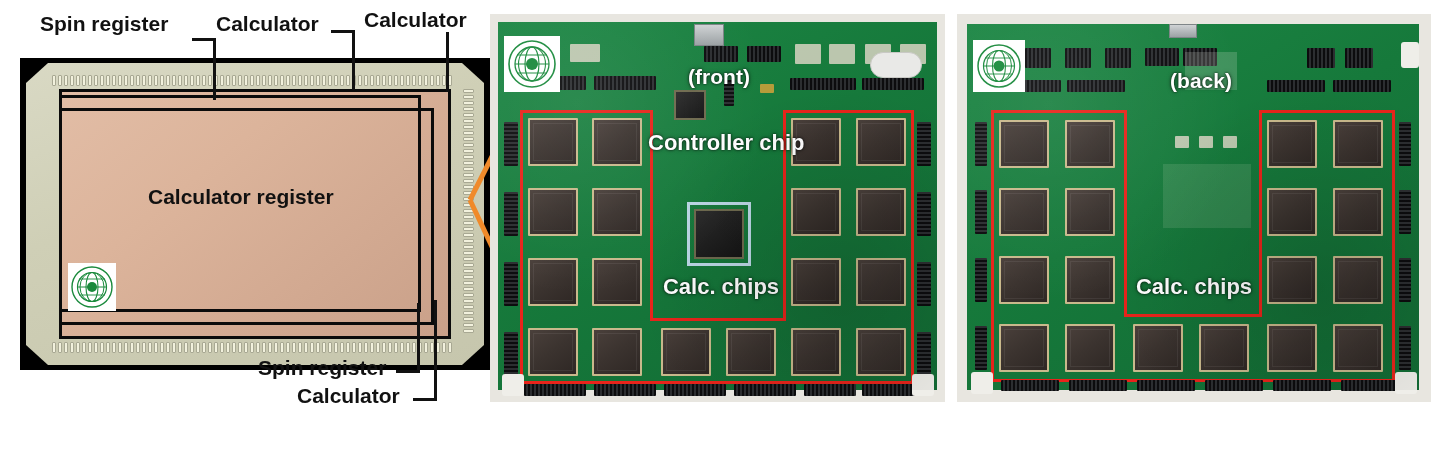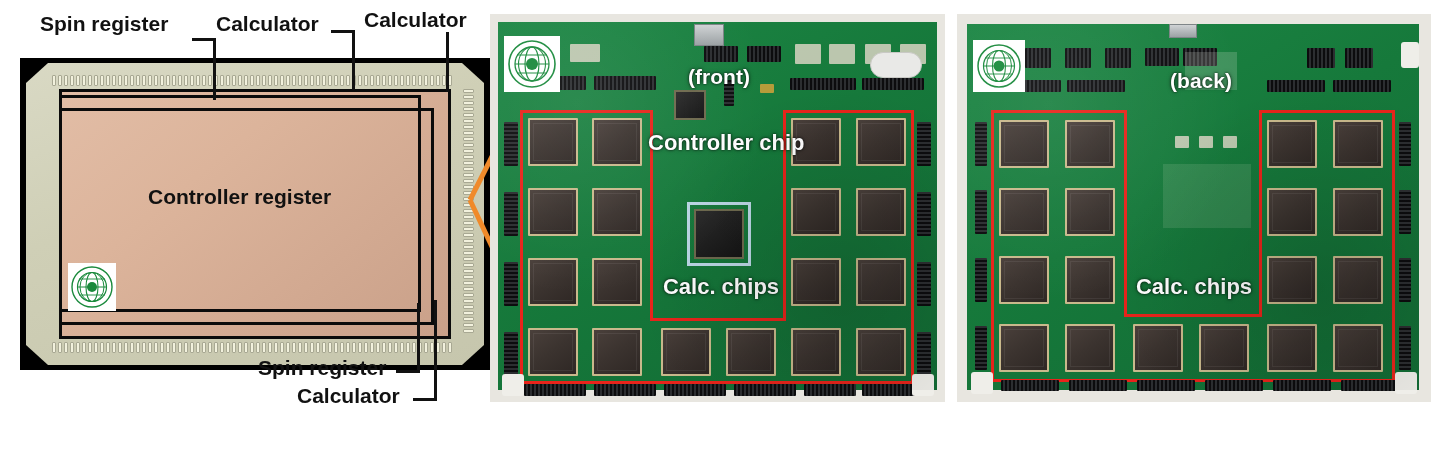--- a/index.html
+++ b/index.html
@@ -479,16 +479,16 @@
           <line x1="12" y1="34" x2="40" y2="34" stroke="#1a8a3c" stroke-width=".9"></line>
           <circle cx="26" cy="26" r="5.5" fill="#1a8a3c"></circle>
         </svg>
       </div>
 
       <div class="wlbl" style="left:186px;top:46px;width:96px;font-size:21px;">(back)</div>
       <div class="wlbl" style="left:152px;top:252px;width:150px;font-size:22px;">Calc. chips</div>
     </div>
   </div>
 
-  <div class="lbl" style="left:148px;top:185px;font-size:21px;">Controller register</div>
+  <div class="lbl" style="left:148px;top:185px;font-size:21px;">Calculator register</div>
 
 
 </div>
 
 </body></html>

